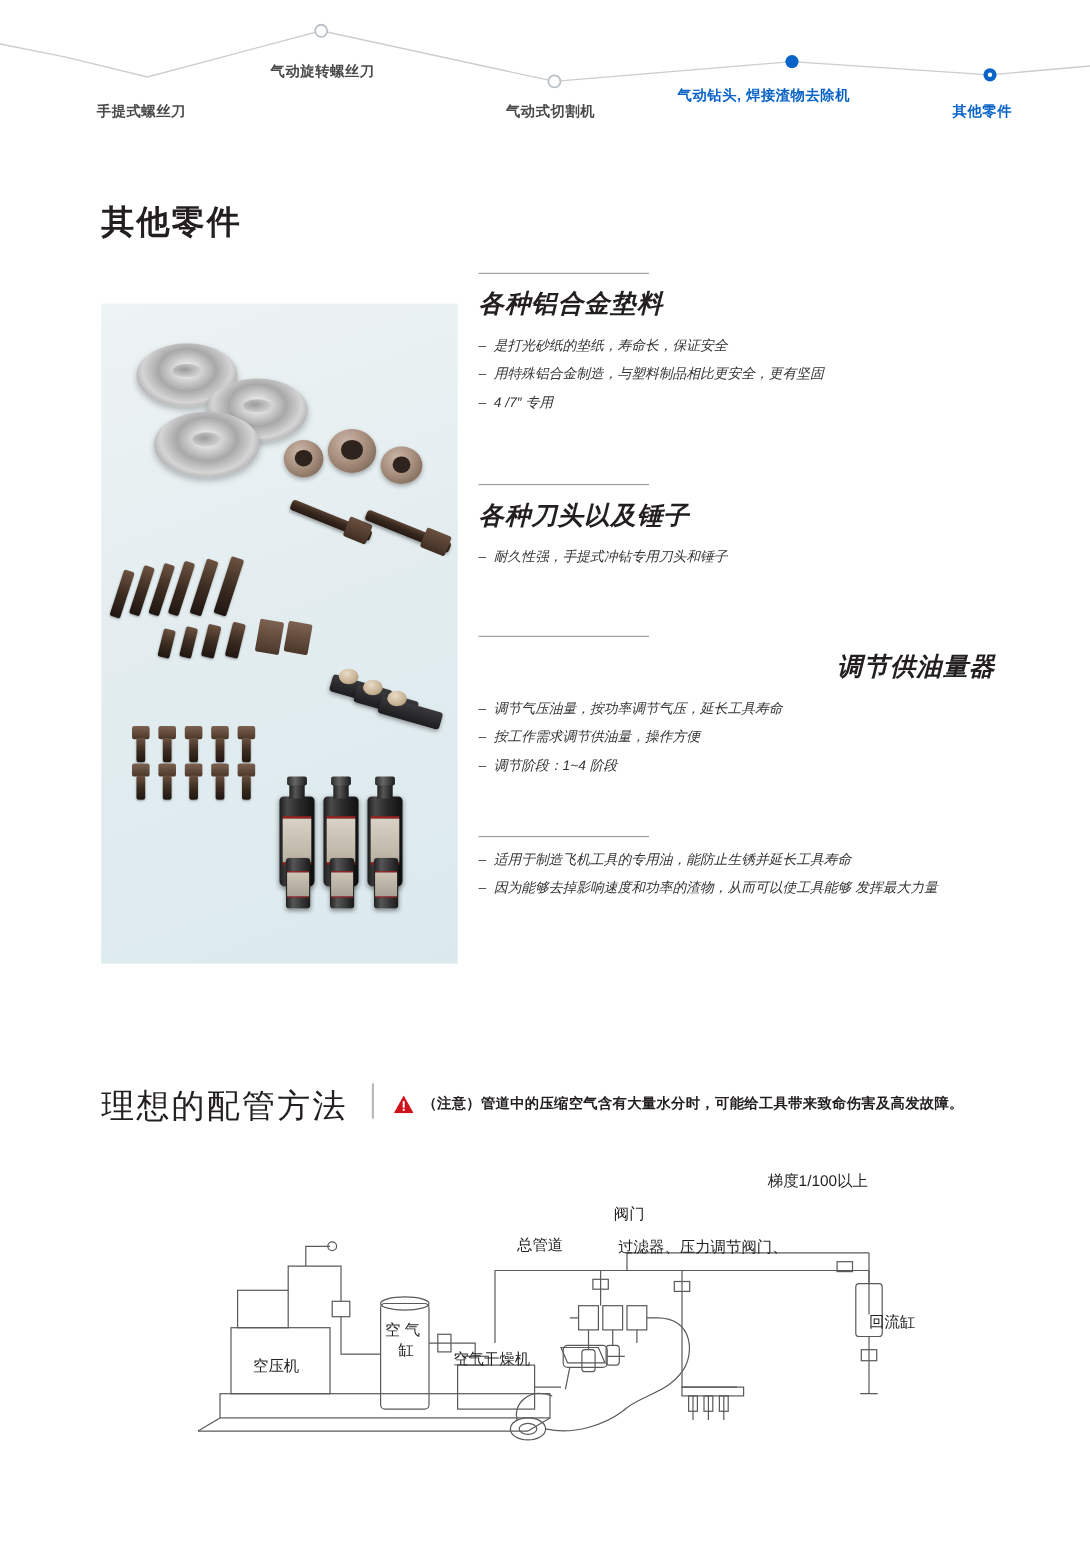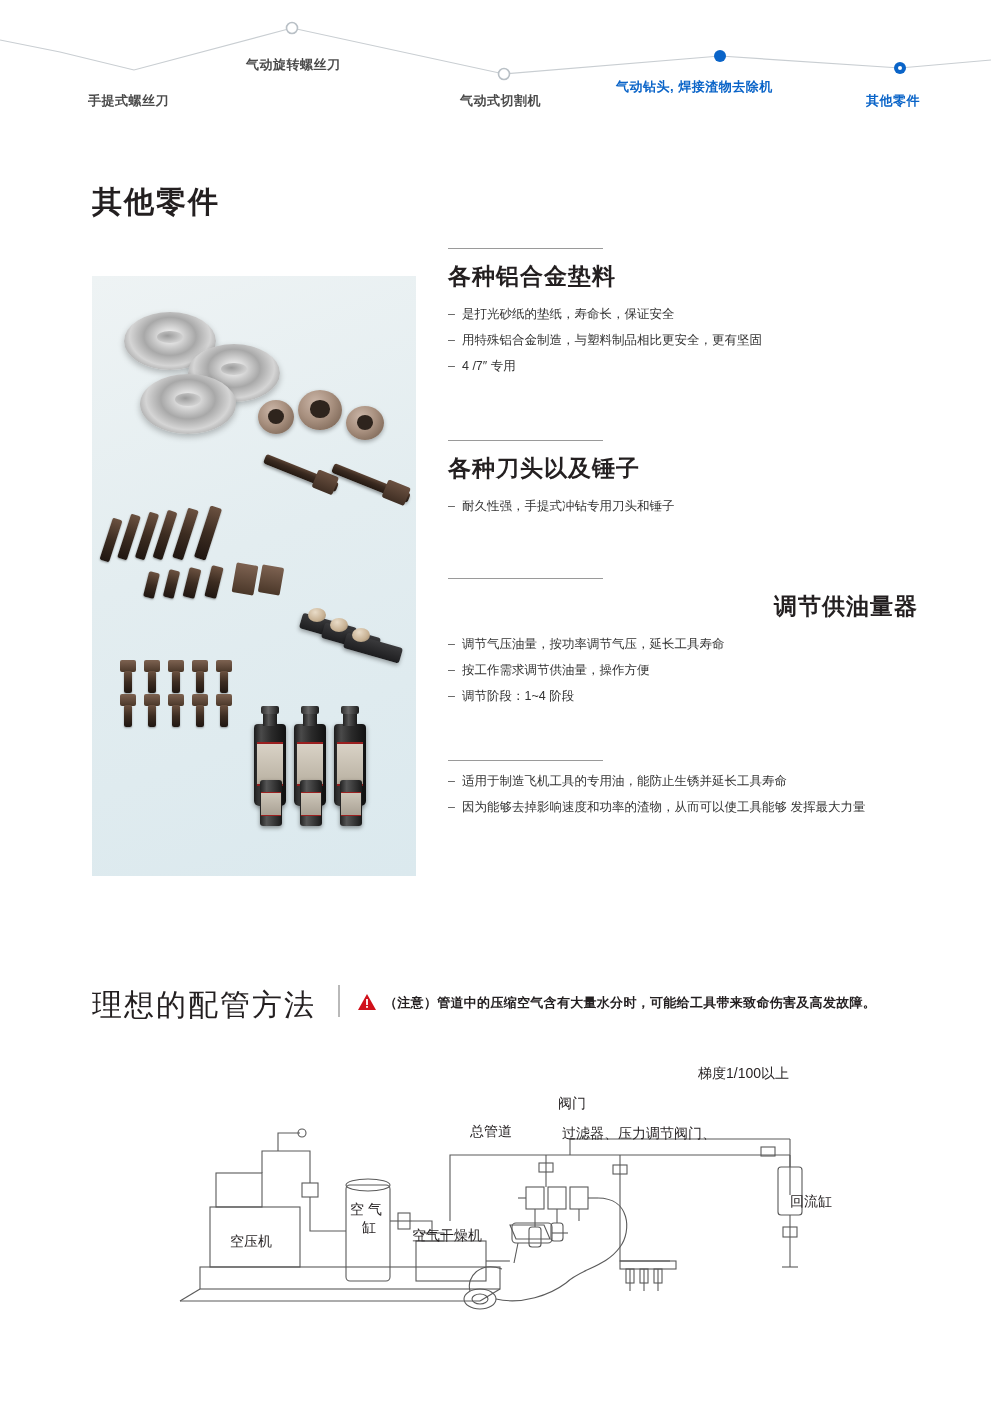--- a/index.html
+++ b/index.html
@@ -157,22 +157,23 @@
     position: absolute;
     left: 6%; width: 88%;
     background: linear-gradient(180deg, #cdc6b9 0%, #a9a194 100%);
     border-top: 1px solid #9b2020;
     border-bottom: 1px solid #9b2020;
   }
 
   
   .copy-block {
     position: absolute;
-    left: 448px;
+    left: 435px;
     width: 470px;
+    font-style: italic;
   }
   .rule {
     width: 155px;
     height: 1px;
     background: #9a9a9a;
     margin-bottom: 12px;
   }
   .copy-title {
     font-size: 23px;
     font-weight: bold;
@@ -206,21 +207,21 @@
     top: 985px;
     width: 2px;
     height: 32px;
     background: #b9b9b9;
   }
   .warn-wrap {
     position: absolute;
     left: 358px;
     top: 994px;
     display: flex;
-    align-items: flex-start;
+    align-items: flex-end;
     gap: 8px;
   }
   .warn-icon { line-height: 0; }
   .warn-text {
     font-size: 13px;
     font-weight: bold;
     color: #231f20;
     letter-spacing: 0.3px;
   }
 

